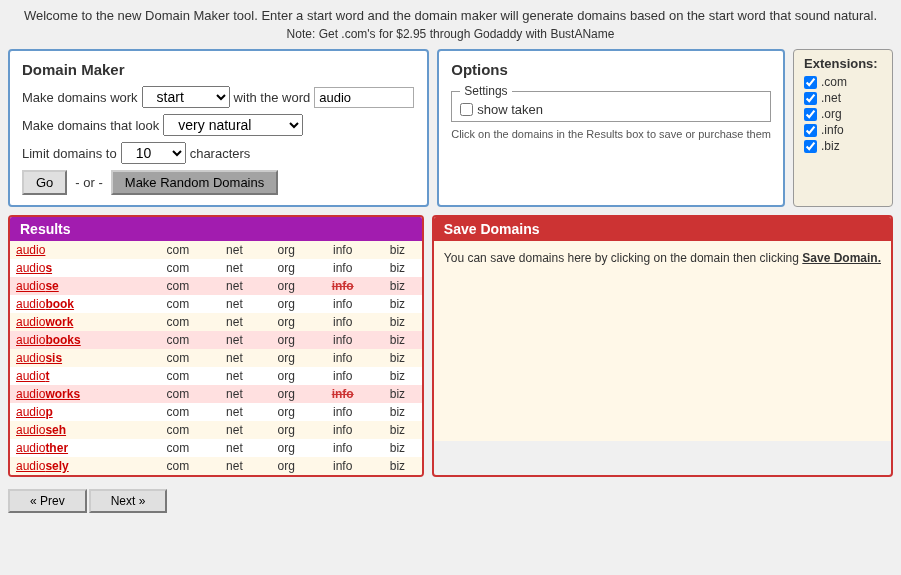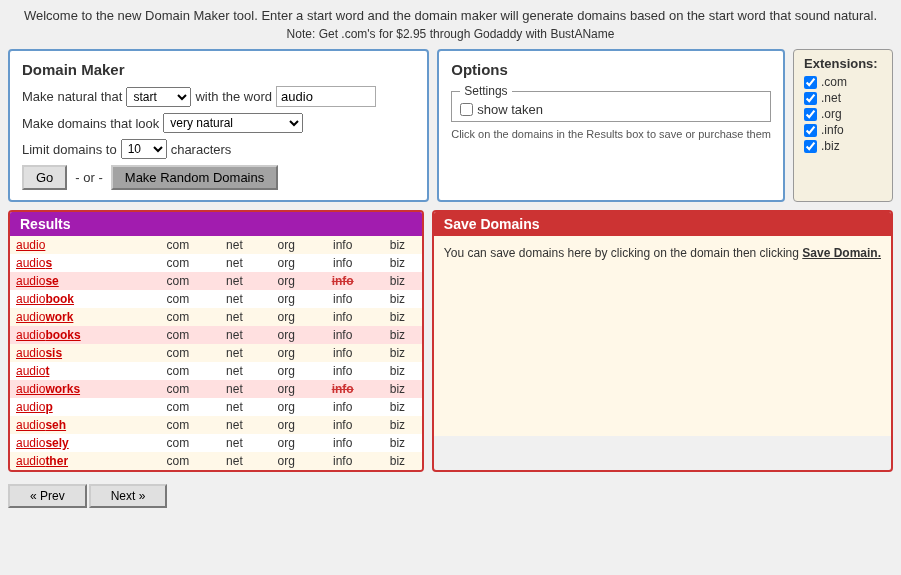--- a/index.html
+++ b/index.html
@@ -48,22 +48,22 @@
       gap: 4px;
       flex-wrap: wrap;
     }
     .dm-row input[type="text"] {
       border: 1px solid #aaa;
       padding: 2px 4px;
       font-size: 13px;
       width: 100px;
     }
     .dm-row select {
-      font-size: 12px;
-      padding: 1px 2px;
+      font-size: 14px;
+      padding: 1px 10px;
     }
     .dm-buttons {
       display: flex;
       align-items: center;
       gap: 8px;
       margin-top: 4px;
     }
     .go-btn {
       background: #e0e0e0;
       border: 2px outset #ccc;
@@ -216,21 +216,21 @@
 <div class="header-text">Welcome to the new Domain Maker tool. Enter a start word and the domain maker will generate domains based on the start word that sound natural.</div>
 <div class="header-note">
   <span>Note:</span>
   <span>Get .com's for $2.95 through Godaddy with BustAName</span>
 </div>
 
 <div class="top-section">
   <div class="domain-maker-box">
     <h2>Domain Maker</h2>
     <div class="dm-row">
-      <span>Make natural that</span>
+      <span>Make domains work</span>
       <select>
         <option>start</option>
         <option>end</option>
         <option>contain</option>
       </select>
       <span>with the word</span>
       <input type="text" value="audio" style="">
     </div>
     <div class="dm-row">
       <span>Make domains that look</span>
@@ -381,29 +381,29 @@
             </tr>
             <tr>
               <td class="domain-cell"><a href="#">audio<strong>seh</strong></a></td>
               <td class="ext-cell">com</td>
               <td class="ext-cell">net</td>
               <td class="ext-cell">org</td>
               <td class="ext-cell">info</td>
               <td class="ext-cell">biz</td>
             </tr>
             <tr>
+              <td class="domain-cell"><a href="#">audio<strong>ther</strong></a></td>
+              <td class="ext-cell">com</td>
+              <td class="ext-cell">net</td>
+              <td class="ext-cell">org</td>
+              <td class="ext-cell">info</td>
+              <td class="ext-cell">biz</td>
+            </tr>
+            <tr>
               <td class="domain-cell"><a href="#">audio<strong>sely</strong></a></td>
-              <td class="ext-cell">com</td>
-              <td class="ext-cell">net</td>
-              <td class="ext-cell">org</td>
-              <td class="ext-cell">info</td>
-              <td class="ext-cell">biz</td>
-            </tr>
-            <tr>
-              <td class="domain-cell"><a href="#">audio<strong>ther</strong></a></td>
               <td class="ext-cell">com</td>
               <td class="ext-cell">net</td>
               <td class="ext-cell">org</td>
               <td class="ext-cell">info</td>
               <td class="ext-cell">biz</td>
             </tr>
           </tbody>
       </table>
     </div>
   </div>

